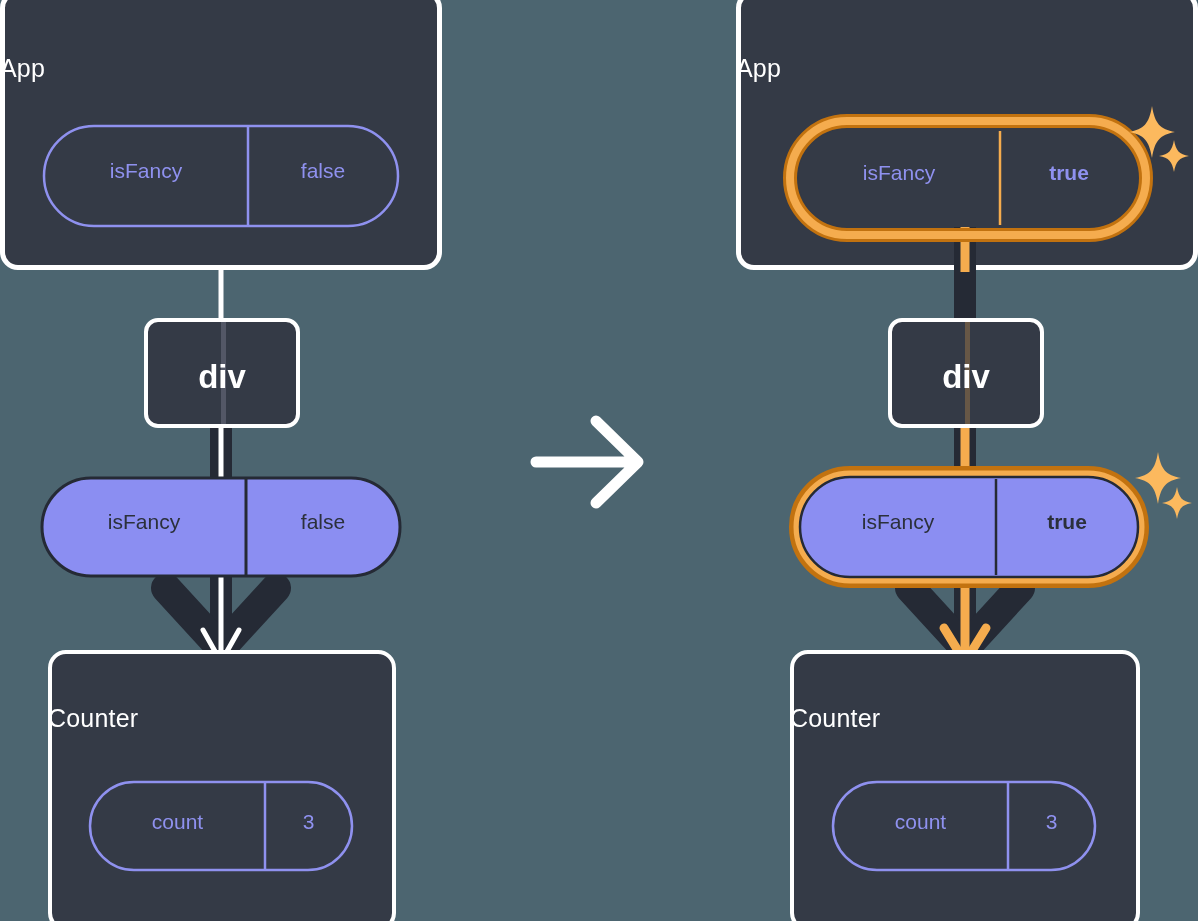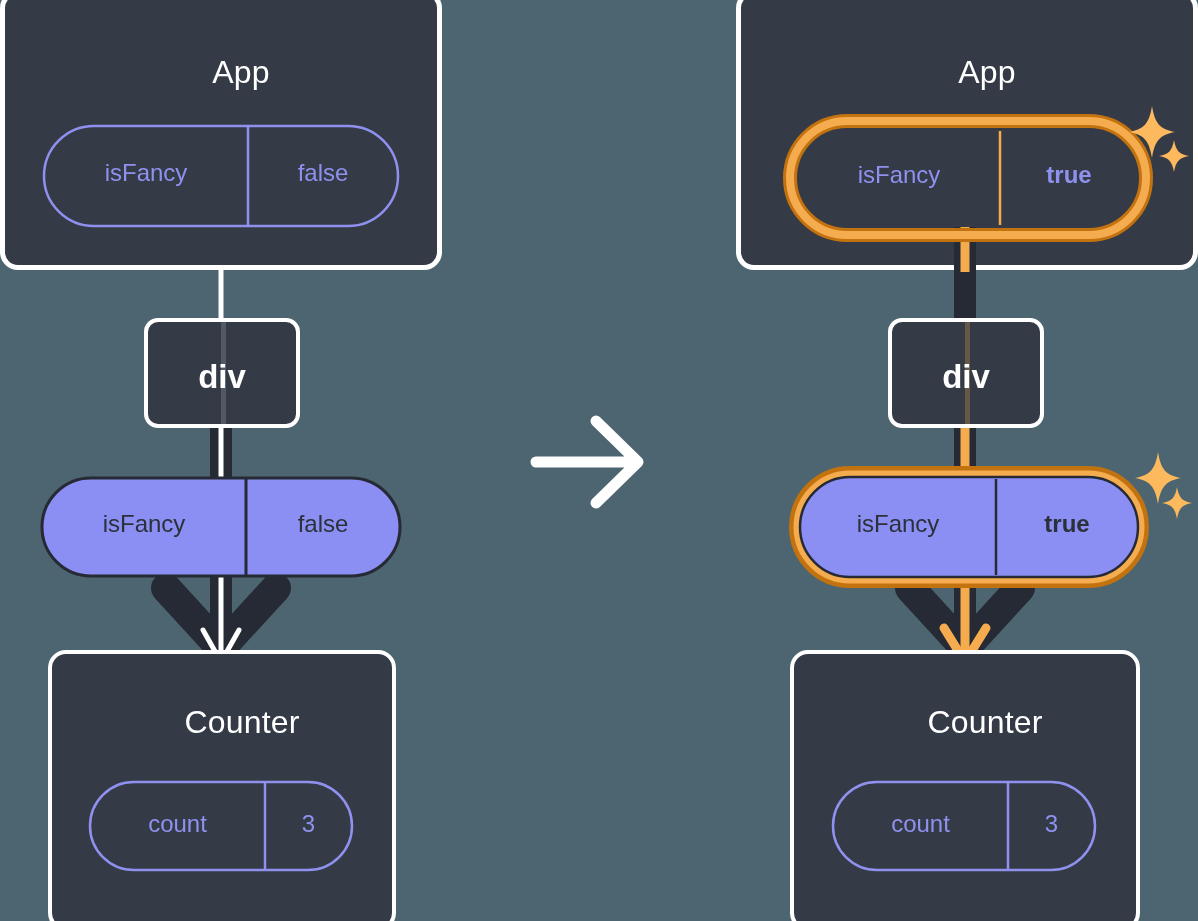--- a/index.html
+++ b/index.html
@@ -9,31 +9,30 @@
     font-family:"Liberation Sans","DejaVu Sans",sans-serif;
     overflow:hidden;
     position:relative;
   }
   .stage{position:absolute;inset:0;}
   svg.layer{position:absolute;left:0;top:0;width:1198px;height:921px;overflow:visible;}
   .txt{position:absolute;}
 
   
   .comp-title{
-    color:#ffffff;font-size:32px;font-weight:400;
-    text-align:center;letter-spacing:.2px;
+    color:#ffffff;font-size:25px;font-weight:400;
+    letter-spacing:.2px;
     white-space:nowrap;
-    margin-left:20px;
   }
   .tag-label{
     color:#ffffff;font-size:33px;font-weight:700;
     text-align:center;white-space:nowrap;
   }
   .pill-text{
-    font-size:24px;white-space:nowrap;text-align:center;
+    font-size:21px;white-space:nowrap;text-align:center;
   }
   .pill-text.outline-key{color:#8f91ef;font-weight:400;}
   .pill-text.outline-val{color:#8f91ef;font-weight:400;}
   .pill-text.outline-val.bold{font-weight:700;}
   .pill-text.solid-key{color:#2b303b;font-weight:400;}
   .pill-text.solid-val{color:#2b303b;font-weight:400;}
   .pill-text.solid-val.bold{font-weight:700;}
 </style>
 </head>
 <body>

